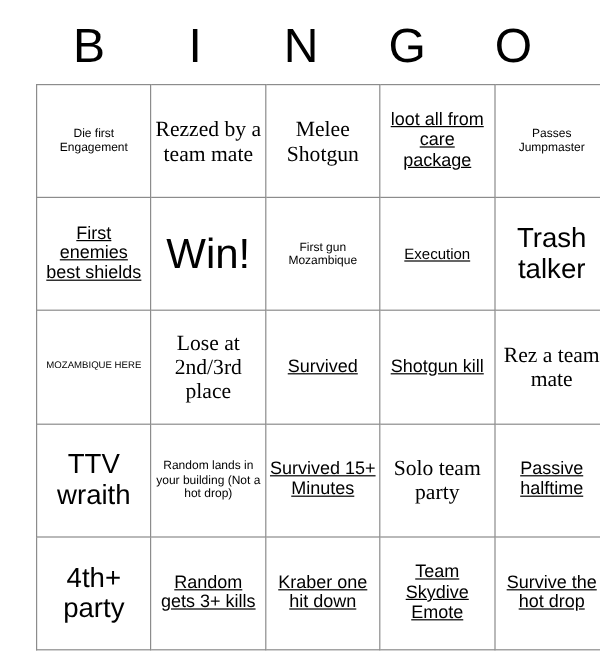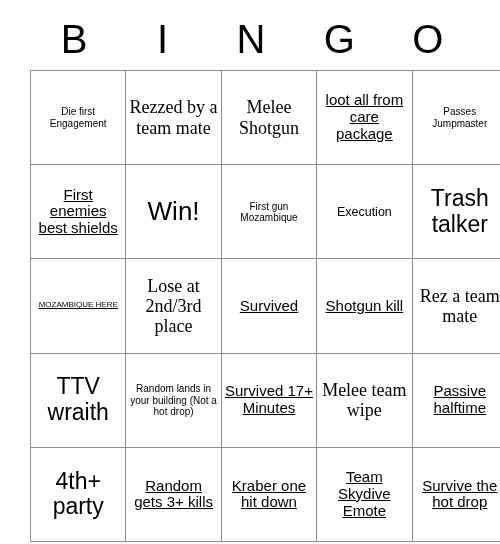--- a/index.html
+++ b/index.html
@@ -53,27 +53,27 @@
     text-align: center;
     vertical-align: middle;
     color: #000000;
     line-height: 1.12;
     word-wrap: break-word;
     overflow-wrap: break-word;
     background: #ffffff;
   }
 
   
-  .fs-xxs { font-size: 8px;  line-height: 1.2; text-decoration: underline; }
+  .fs-xxs { font-size: 8px;  line-height: 1.2; }
   .fs-xs  { font-size: 10px; line-height: 1.2; }
-  .fs-s   { font-size: 12.5px; line-height: 1.18; }
+  .fs-s   { font-size: 12.5px; line-height: 1.18; text-decoration: underline; }
   .fs-m   { font-size: 15px; line-height: 1.16; text-decoration: underline; }
   .fs-l   { font-size: 18px; line-height: 1.14; font-family: Liberation Serif, serif; }
   .fs-xl  { font-size: 23px; line-height: 1.1; }
-  .fs-xxl { font-size: 26px; line-height: 1.06; }
+  .fs-xxl { font-size: 35px; line-height: 1.06; }
 </style>
 </head>
 <body>
 
 <div id="bingo-card">
 
   <div id="bingo-header">
     <div class="header-cell">B</div>
     <div class="header-cell">I</div>
     <div class="header-cell">N</div>
@@ -100,22 +100,22 @@
       <tr>
         <td class="fs-xxs">MOZAMBIQUE HERE</td>
         <td class="fs-l">Lose at 2nd/3rd place</td>
         <td class="fs-m">Survived</td>
         <td class="fs-m">Shotgun kill</td>
         <td class="fs-l">Rez a team mate</td>
       </tr>
       <tr>
         <td class="fs-xl">TTV wraith</td>
         <td class="fs-xs">Random lands in your building (Not a hot drop)</td>
-        <td class="fs-m">Survived 17+ Minutes</td>
-        <td class="fs-l">Melee team wipe</td>
+        <td class="fs-m">Survived 15+ Minutes</td>
+        <td class="fs-l">Solo team party</td>
         <td class="fs-m">Passive halftime</td>
       </tr>
       <tr>
         <td class="fs-xl">4th+ party</td>
         <td class="fs-m">Random gets 3+ kills</td>
         <td class="fs-m">Kraber one hit down</td>
         <td class="fs-m">Team Skydive Emote</td>
         <td class="fs-m">Survive the hot drop</td>
       </tr>
     </tbody>

